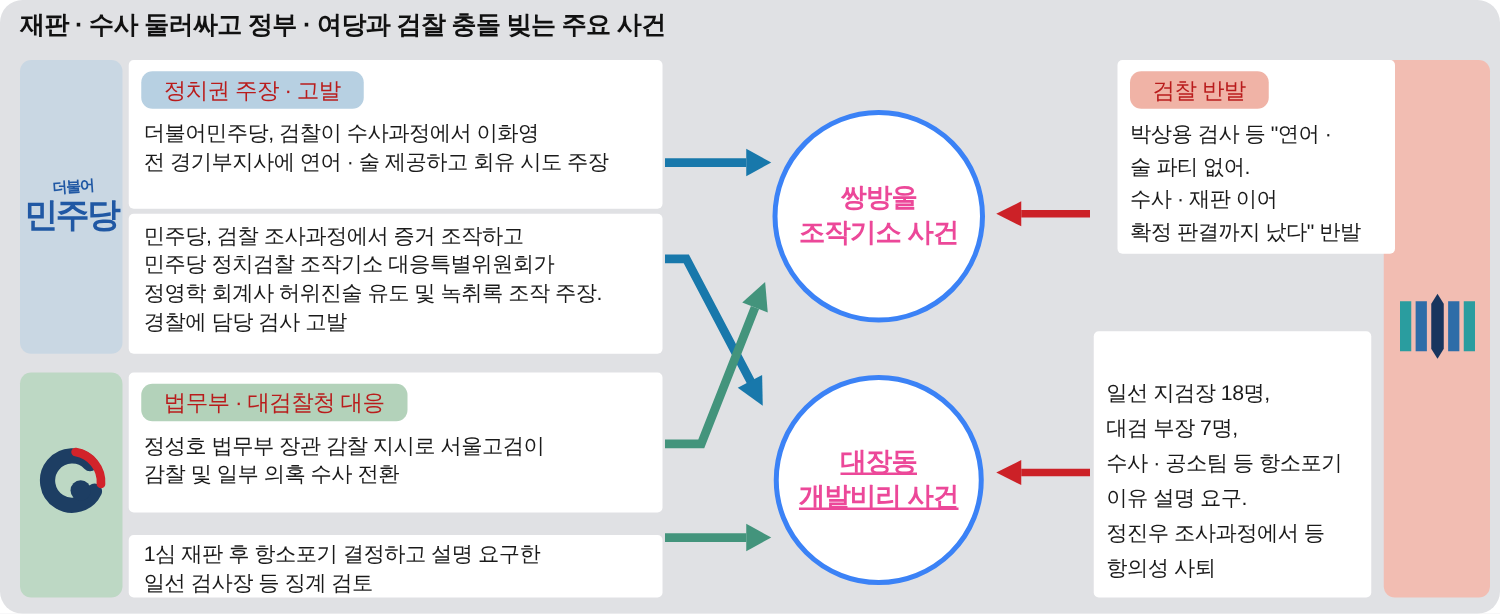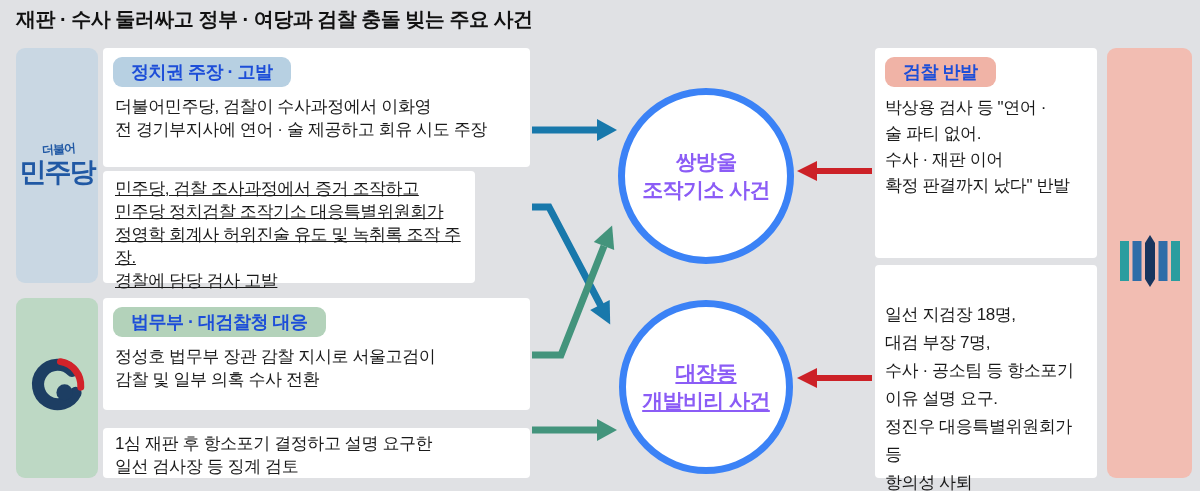--- a/index.html
+++ b/index.html
@@ -1,57 +1,58 @@
 <!DOCTYPE html>
 <html><head>
 <meta charset="utf-8">
 <style>
   html,body { margin:0; padding:0; }
   #canvas {
     position:relative; width:1200px; height:491px;
     background:#e0e1e4; overflow:hidden;
     font-family:"Liberation Sans", sans-serif;
     color:#1a1a1a;
+    border-radius:18px;
   }
   .title {
     position:absolute; left:16px; top:6px;
     font-size:20px; font-weight:bold; color:#111; letter-spacing:-0.5px;
   }
   .side { position:absolute; border-radius:9px; display:flex; align-items:center; justify-content:center; }
   #side-blue  { left:16px;   top:48px;  width:82px; height:235px; background:#c9d7e3; }
   #side-green { left:16px;   top:298px; width:82px; height:180px; background:#bdd8c4; }
   #side-pink  { left:1107px; top:48px;  width:85px; height:430px; background:#f2bdb2; }
 
   .wbox { position:absolute; background:#ffffff; border-radius:4px; }
   #boxL1 { left:103px; top:48px;  width:427px; height:119px; }
-  #boxL2 { left:103px; top:171px; width:372px; height:112px;text-decoration:underline; }
+  #boxL2 { left:103px; top:171px; width:427px; height:112px; }
   #boxL3 { left:103px; top:298px; width:427px; height:112px; }
   #boxL4 { left:103px; top:428px; width:427px; height:50px;  }
-  #boxR1 { left:875px; top:48px;  width:222px; height:210px; }
+  #boxR1 { left:894px; top:48px;  width:222px; height:155px; }
   #boxR2 { left:875px; top:265px; width:222px; height:213px; }
 
   .badge {
     display:inline-block; margin:9px 0 0 10px; height:30px; line-height:30px;
-    padding:0 18px; border-radius:9px; font-size:18px; font-weight:bold;
-    color:#1d4ed8; letter-spacing:-0.5px;
+    padding:0 18px; border-radius:9px; font-size:18px; font-weight:normal;
+    color:#b91c1c; letter-spacing:-0.5px;
   }
   .badge.blue  { background:#b7d0e2; }
   .badge.green { background:#b3d2ba; }
   .badge.pink  { background:#f0b3a6; }
 
   .txt { padding:8px 12px 0 12px; font-size:17px; line-height:23px; letter-spacing:-0.4px; }
   #boxL2 .txt { padding-top:6px; }
   #boxL4 .txt { padding-top:4px; }
   #boxR1 .txt { line-height:26px; padding-left:10px; }
   #boxR2 .txt { padding-top:36px; line-height:28px; padding-left:10px; }
 
   .circle {
-    position:absolute; background:#fff; border:7px solid #3b82f6; border-radius:50%;
+    position:absolute; background:#fff; border:4px solid #3b82f6; border-radius:50%;
     display:flex; flex-direction:column; align-items:center; justify-content:center;
-    font-weight:bold; font-size:21px; line-height:28px; color:#8b5cf6;
+    font-weight:bold; font-size:21px; line-height:28px; color:#ec4899;
     text-align:center; letter-spacing:-0.6px;
   }
   #circle1 { left:618px; top:88px;  width:162px; height:162px; }
   #circle2 { left:619px; top:300px; width:160px; height:160px;text-decoration:underline; }
 
   #arrows { position:absolute; left:0; top:0; pointer-events:none; }
 
   .party-logo { text-align:center; }
   .party-small {
     font-size:12px; font-weight:bold; color:#2058a4;
@@ -147,21 +148,21 @@
       <div>확정 판결까지 났다" 반발</div>
     </div>
   </div>
 
   <div class="wbox" id="boxR2">
     <div class="txt">
       <div>일선 지검장 18명,</div>
       <div>대검 부장 7명,</div>
       <div>수사 · 공소팀 등 항소포기</div>
       <div>이유 설명 요구.</div>
-      <div>정진우 대응특별위원회가 등</div>
+      <div>정진우 조사과정에서 등</div>
       <div>항의성 사퇴</div>
     </div>
   </div>
 
   <svg id="arrows" width="1200" height="491" viewBox="0 0 1200 491">
 
     <g>
       <line x1="532" y1="130" x2="597" y2="130" stroke="#1878ab" stroke-width="7"></line>
       <polygon points="597,119 617,130 597,141" fill="#1878ab"></polygon>
     </g>

